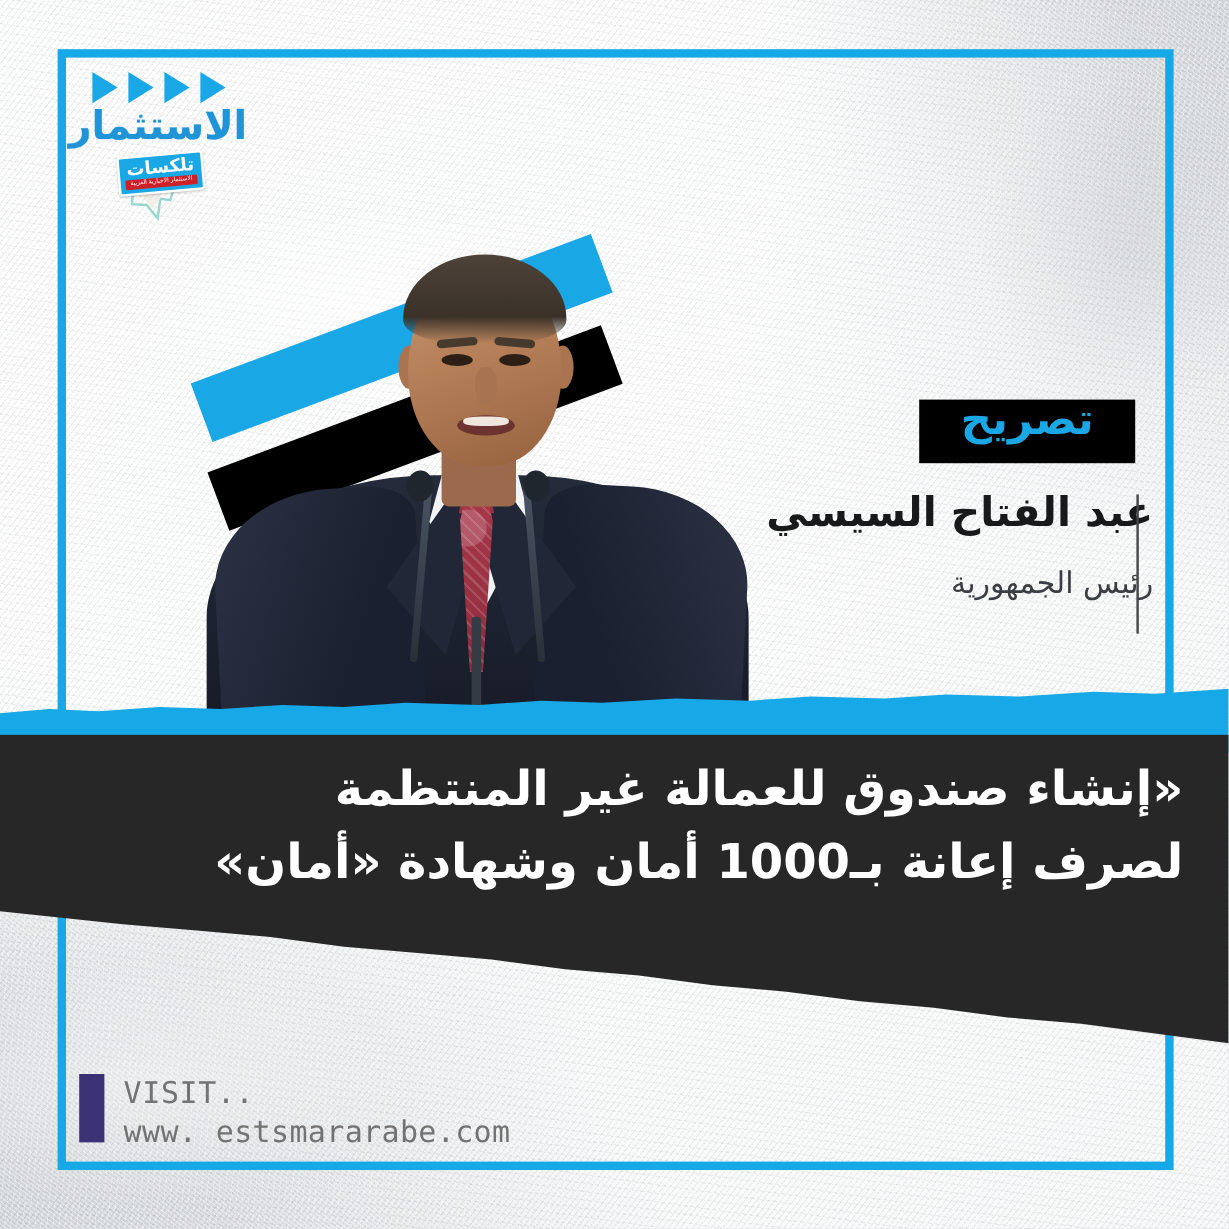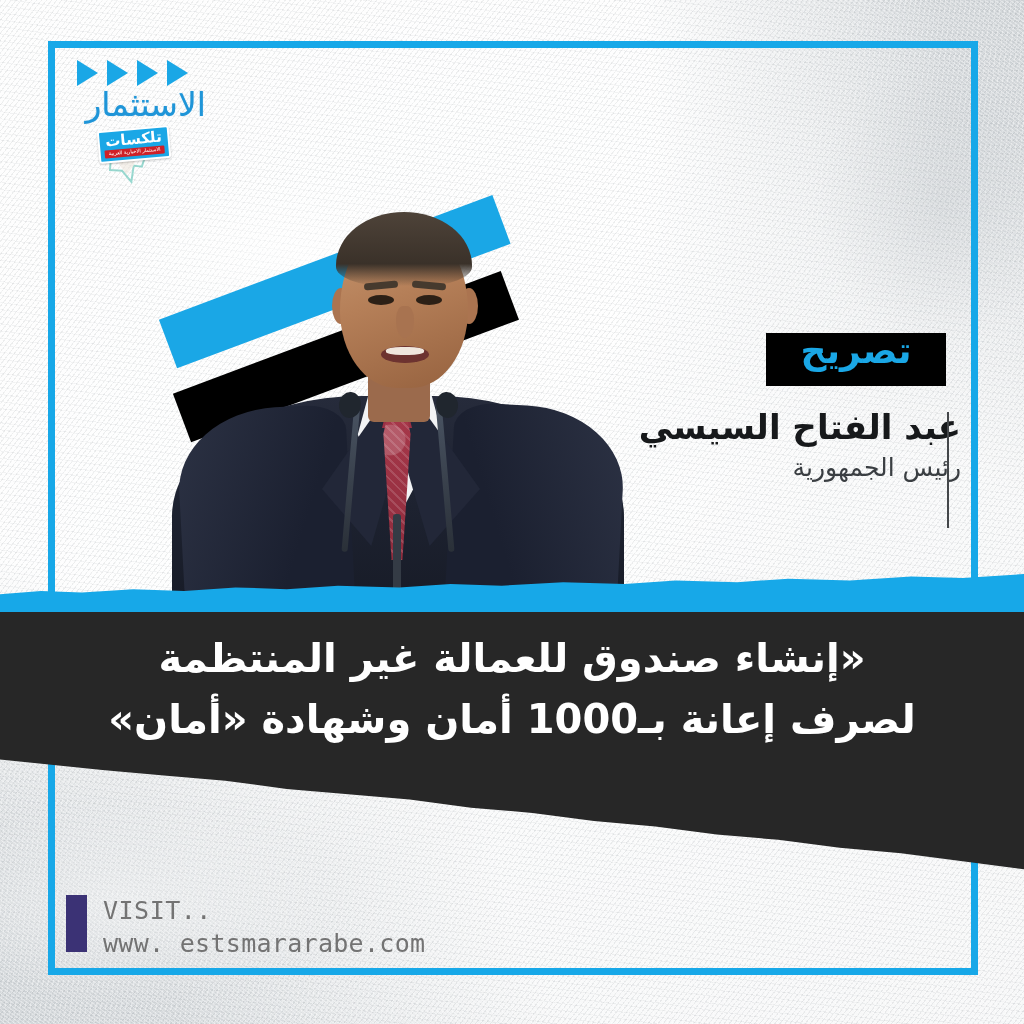--- a/index.html
+++ b/index.html
@@ -47,21 +47,21 @@
   
   .logo{position:absolute;left:70px;top:60px;width:140px;}
   .tri-row{display:flex;gap:9px;padding-left:7px;}
   .tri{
     width:0;height:0;
     border-left:21px solid #1aa7e6;
     border-top:13px solid transparent;
     border-bottom:13px solid transparent;
   }
   .logo-word{
-    margin-top:2px;color:#1f95d8;font-weight:normal;font-size:33px;
+    margin-top:2px;color:#1f95d8;font-weight:bold;font-size:33px;
     letter-spacing:-1px;line-height:1;text-align:right;direction:rtl;
     padding-right:4px;
     text-shadow:0 0 1px rgba(31,149,216,.45);
   }
 
   
   .badge2{position:absolute;left:98px;top:128px;width:72px;}
   .badge2-box{
     background:#1aa7e6;border:2px solid #ffffff;border-radius:3px;
     transform:rotate(-5deg);padding:2px 4px 3px;
@@ -179,21 +179,21 @@
   
   .speaker{
     position:absolute;right:63px;top:408px;width:420px;
     text-align:right;direction:rtl;
   }
   .speaker-name{
     color:#17191b;font-weight:bold;font-size:34px;line-height:1.15;
     letter-spacing:-.5px;
   }
   .speaker-role{
-    margin-top:6px;color:#3a3e42;font-size:25px;line-height:1.2;font-weight:normal;
+    margin-top:24px;color:#3a3e42;font-size:25px;line-height:1.2;font-weight:normal;
   }
   .speaker-rule{
     position:absolute;left:947px;top:412px;width:2px;height:116px;background:#44474a;
   }
 
   
   .tear-blue{
     position:absolute;left:0;top:570px;width:1024px;height:58px;
     background:#17a8e8;
     clip-path:polygon(
@@ -208,22 +208,22 @@
     position:absolute;left:0;top:612px;width:1024px;height:268px;
     background:#272727;
     clip-path:polygon(
       0 0, 100% 0, 100% 96%,
       94% 93%, 88% 90%, 82% 88%, 76% 85%, 70% 83%, 64% 80%,
       58% 78%, 52% 75%, 46% 73%, 40% 70%, 34% 68%, 28% 66%,
       22% 63%, 16% 61%, 10% 59%, 5% 57%, 0 55%);
   }
   .quote-text{
     position:absolute;left:0;top:628px;width:1024px;
-    padding:0 82px;box-sizing:border-box;
-    text-align:center;direction:rtl;
+    padding:0 38px;box-sizing:border-box;
+    text-align:right;direction:rtl;
     color:#ffffff;font-weight:bold;font-size:40px;line-height:1.52;
     letter-spacing:-.5px;
   }
   .quote-text div{white-space:nowrap;}
 
   
   .visit-bar{
     position:absolute;left:66px;top:895px;width:21px;height:57px;background:#3b3275;
   }
   .visit-text{

